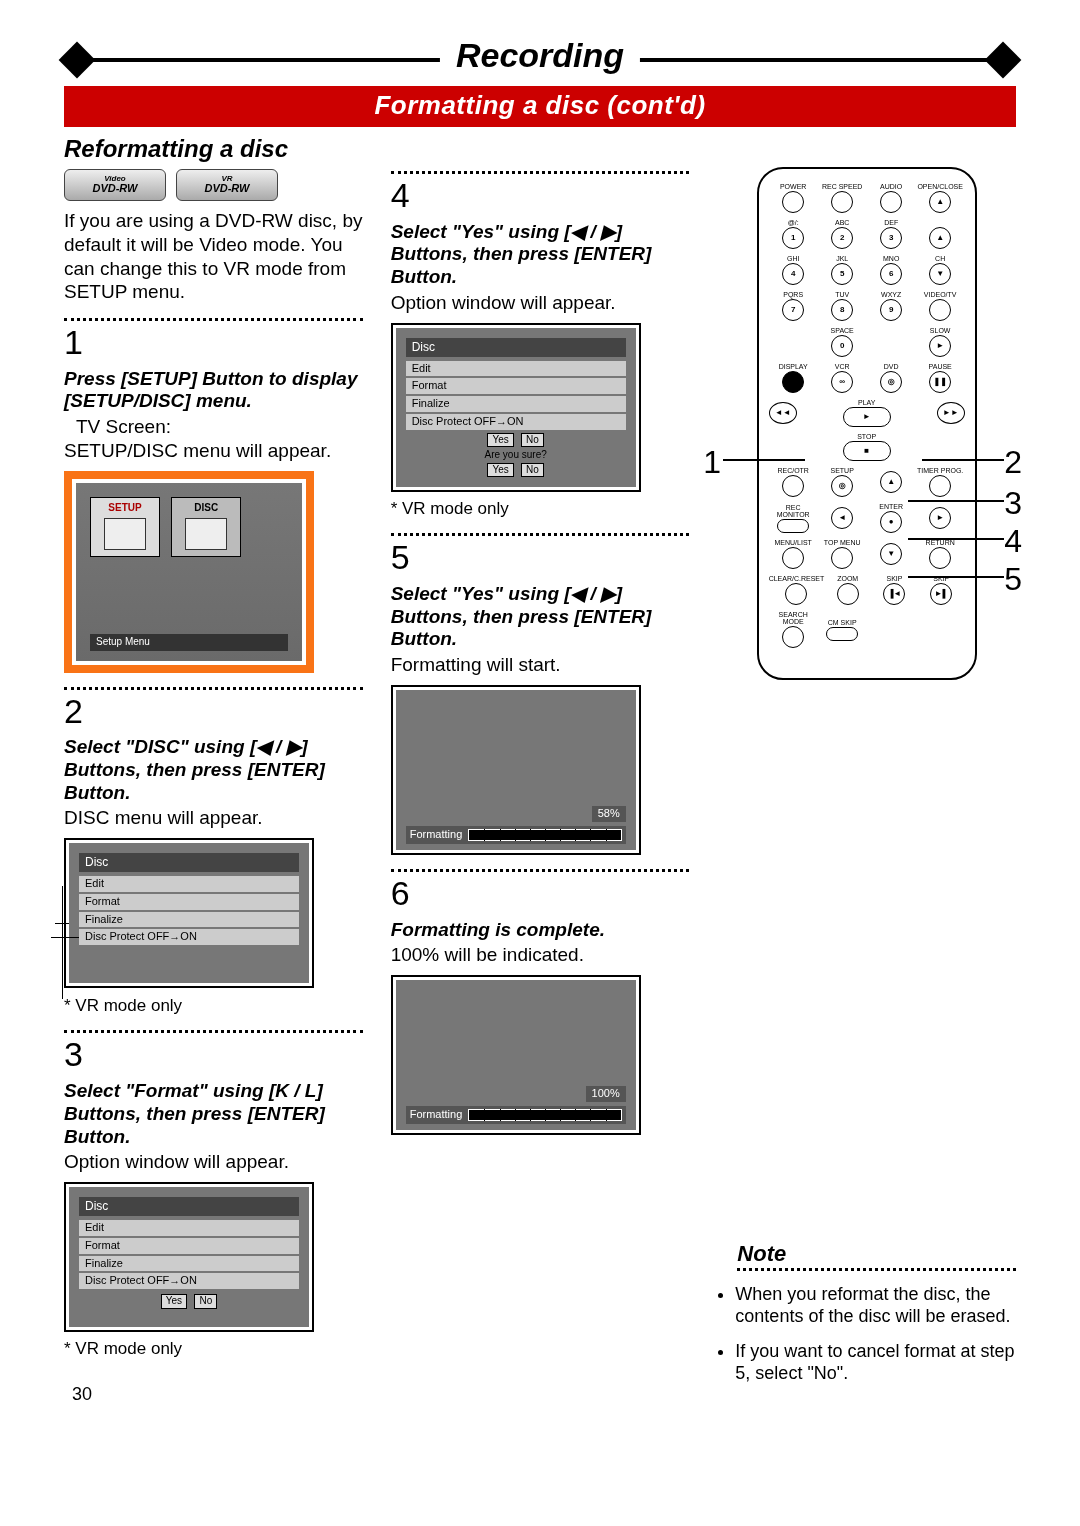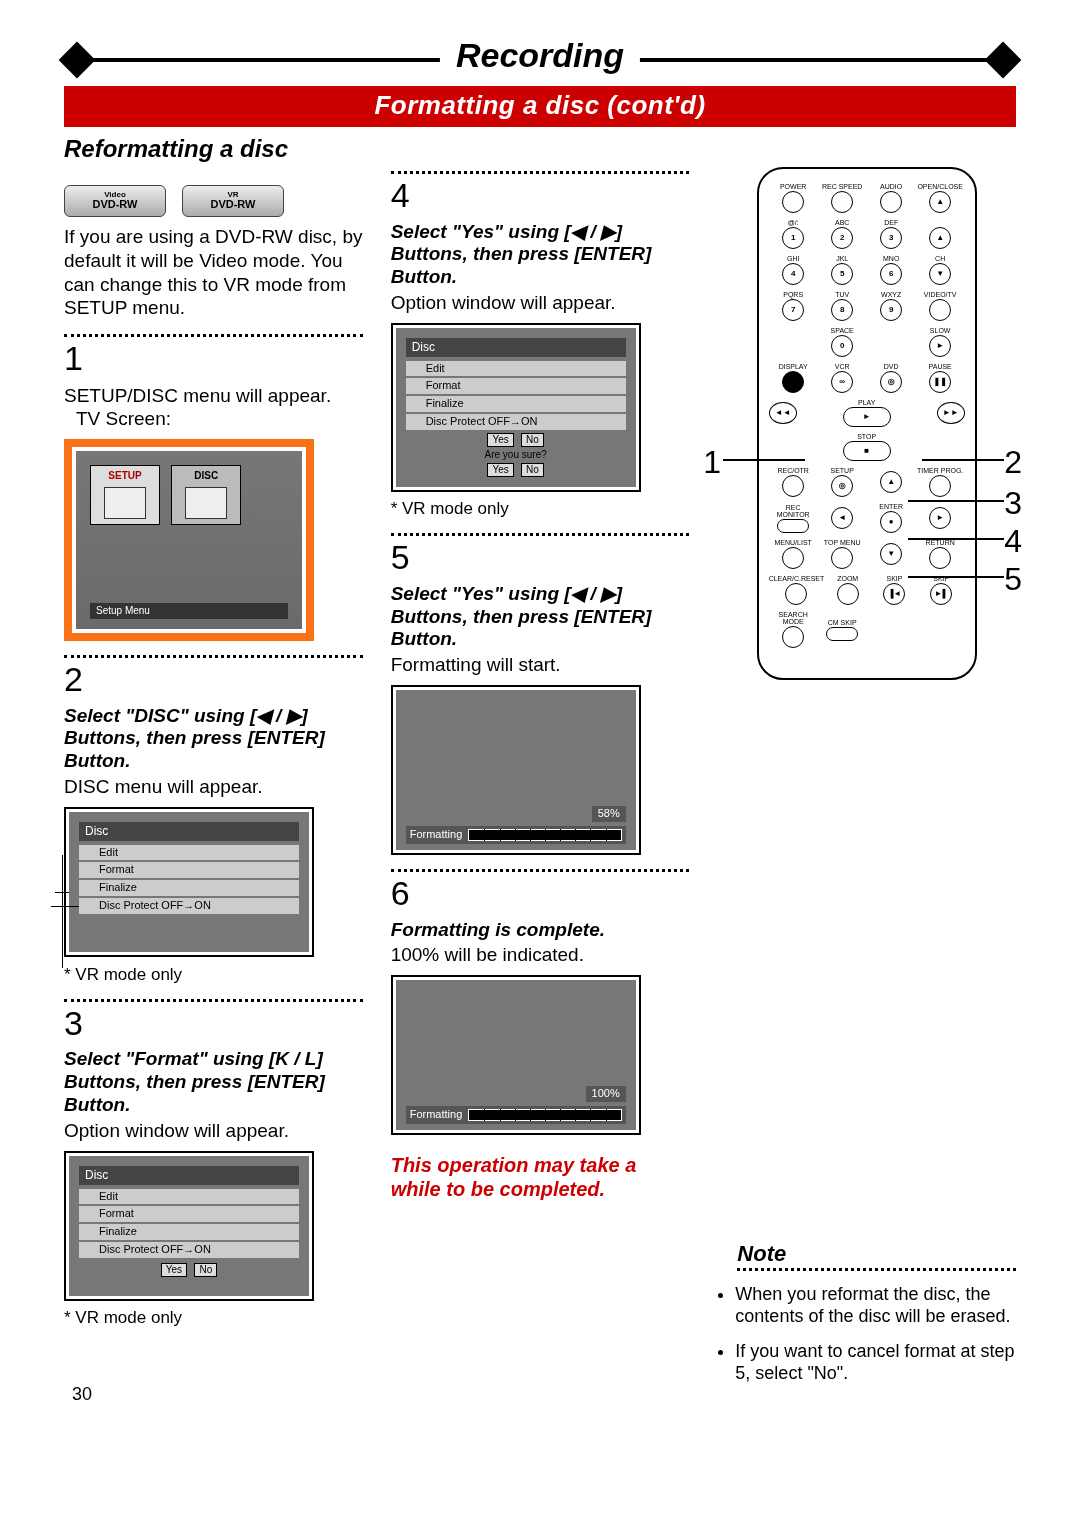--- a/index.html
+++ b/index.html
@@ -71,22 +71,23 @@
   .col {
     width: 300px;
     font-size: 19px;
     line-height: 1.25;
   }
   .col.right {
     width: 300px;
   }
   .badges {
     display: flex;
-    gap: 16px;
-    margin: 18px 0 8px 0;
+    gap: 10px;
+    margin: 2px 0 8px 0;
+    font-style: italic;
   }
   .badge {
     width: 100px; height: 30px;
     background: linear-gradient(#eee,#aaa);
     border: 1px solid #444;
     border-radius: 6px;
     font-size: 11px;
     font-weight: 700;
     color: #000;
     display: flex; flex-direction: column; align-items: center; justify-content: center;
@@ -129,21 +130,21 @@
   }
   .screenbox .bar {
     background:#444;
     color:#fff;
     padding: 2px 6px;
     font-size: 12px;
     margin-bottom: 4px;
   }
   .screenbox .row {
     background:#ccc;
-    padding: 1px 20px;
+    padding: 1px 6px;
     margin-bottom: 2px;
     font-size: 11px;
   }
   .screenbox .sidepointer {
     position: absolute;
     left: -28px;
     width: 28px;
     border-top: 1.5px solid #000;
   }
   .yn {
@@ -282,22 +283,23 @@
         </div>
         <div class="badge">
           <span class="tiny">VR</span>
           <span>DVD-RW</span>
         </div>
       </div>
       <div class="plain">If you are using a DVD-RW disc, by default it will be Video mode. You can change this to VR mode from SETUP menu.</div>
 
       <hr class="dots">
       <div class="stepnum">1</div>
+      <div class="stepinstr">Press [SETUP] Button to display [SETUP/DISC] menu.</div>
+      <div class="plain" style="text-indent:12px;">TV Screen:</div>
       <div class="plain">SETUP/DISC menu will appear.</div>
-      <div class="plain" style="text-indent:12px;">TV Screen:</div>
       <div class="tvbox">
         <div class="tvin">
           <div class="tab sel">
             <span>SETUP</span>
             <div class="icon"></div>
           </div>
           <div class="tab">
             <span>DISC</span>
             <div class="icon"></div>
           </div>
@@ -409,21 +411,20 @@
               <span class="seg" style="left:10%"></span><span class="seg" style="left:20%"></span>
               <span class="seg" style="left:30%"></span><span class="seg" style="left:40%"></span>
               <span class="seg" style="left:50%"></span><span class="seg" style="left:60%"></span>
               <span class="seg" style="left:70%"></span><span class="seg" style="left:80%"></span>
               <span class="seg" style="left:90%"></span>
             </span>
           </div>
         </div>
       </div>
 
-      <div class="warn">This operation may take a while to be completed.</div>
     </div>
 
     <div class="col right remote-col">
       <div class="remote">
 
         <div class="rrow">
           <div class="cell">
               <div class="lbl">POWER</div>
               <div class="rbtn"></div>
             </div>

